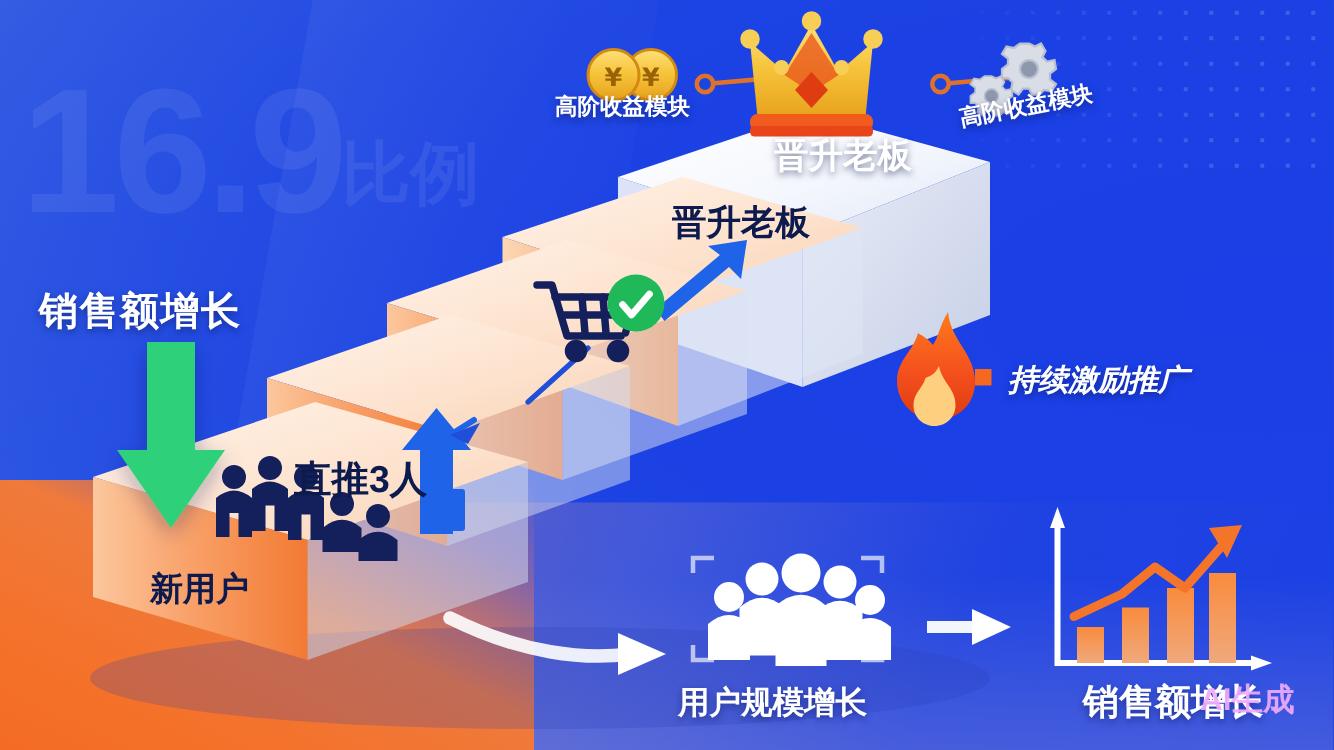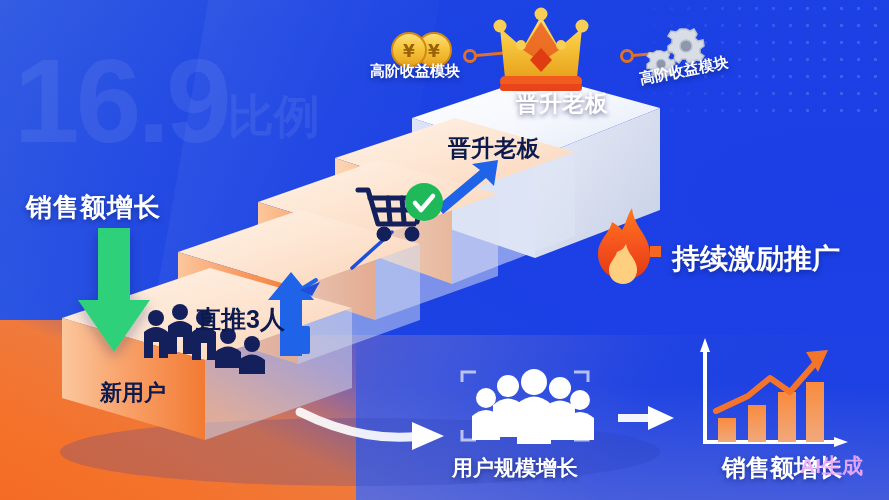--- a/index.html
+++ b/index.html
@@ -69,21 +69,21 @@
   }
 
   #t-lower{left:26px;top:190px;font-size:26px;letter-spacing:1px;}
   #t-step1{left:100px;top:378px;font-size:22px;}
   #t-step2{left:196px;top:303px;font-size:25px;}
   #t-step3{left:268px;top:250px;font-size:21px;}
   #t-step4{left:448px;top:133px;font-size:23px;}
   #t-step5{left:516px;top:88px;font-size:23px;}
   #t-coins{left:370px;top:62px;font-size:15px;}
   #t-gears{left:640px;top:70px;font-size:15px;transform:rotate(-11deg);transform-origin:left center;}
-  #t-fire{left:672px;top:240px;font-size:28px;}
+  #t-fire{left:672px;top:240px;font-size:20px;font-style:italic;}
   #t-crowd{left:452px;top:454px;font-size:21px;}
   #t-sales{left:722px;top:452px;font-size:24px;}
   #t-ai{left:800px;top:452px;font-size:21px;color:#f0abfc;opacity:.92;}
 
   .sq-bullet{
     position:absolute;left:650px;top:246px;width:11px;height:11px;background:#f4681f;
   }
 </style>
 </head>
 <body>

